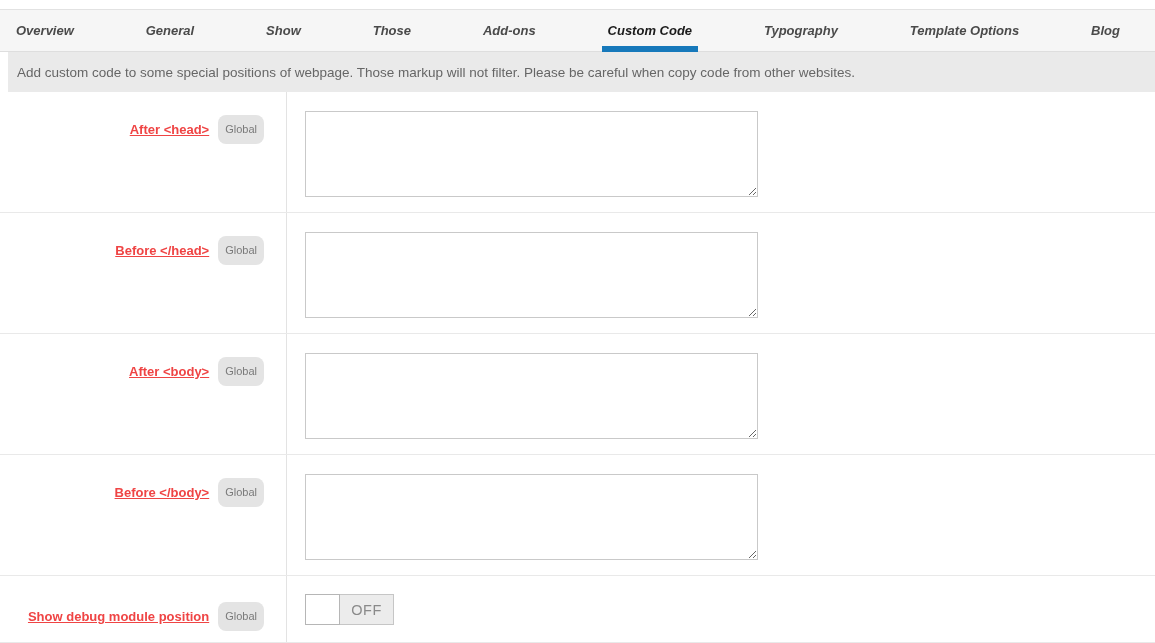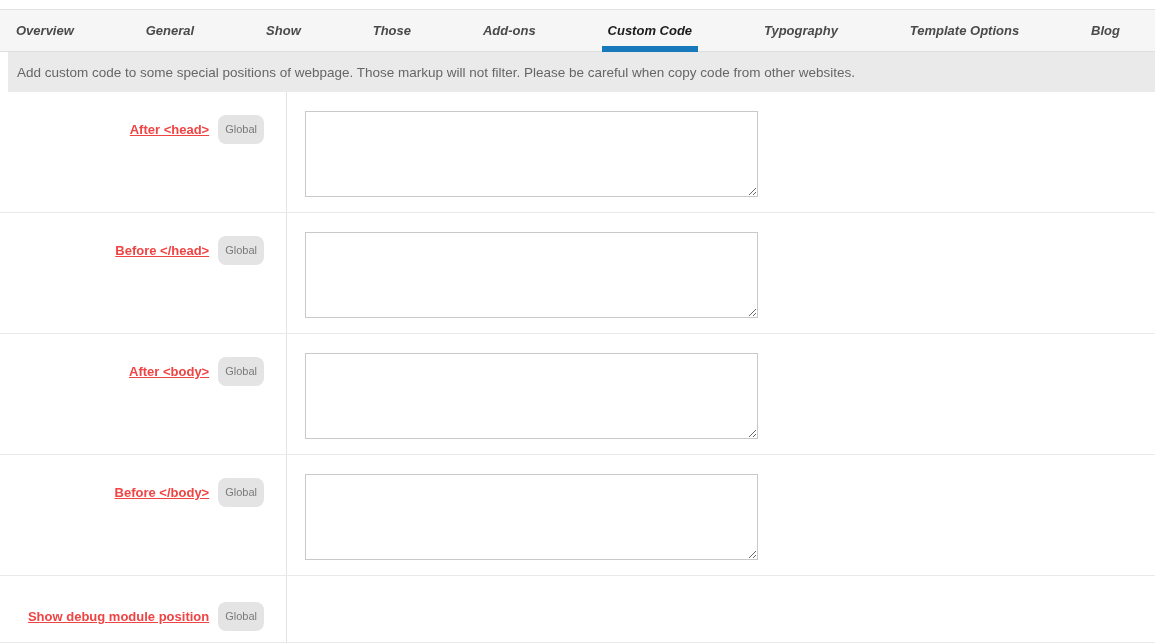--- a/index.html
+++ b/index.html
@@ -131,15 +131,21 @@
     </div>
   </div>
 
   <div class="row last">
     <div class="labelcol">
       <div class="labelwrap">
         <span class="flabel">Show debug module position</span>
         <span class="badge">Global</span>
       </div>
     </div>
+    <div class="contentcol">
+      <div class="toggle">
+        <div class="toggle-knob"></div>
+        <div class="toggle-state">OFF</div>
+      </div>
+    </div>
   </div>
 
 </div>
 
 </body></html>

